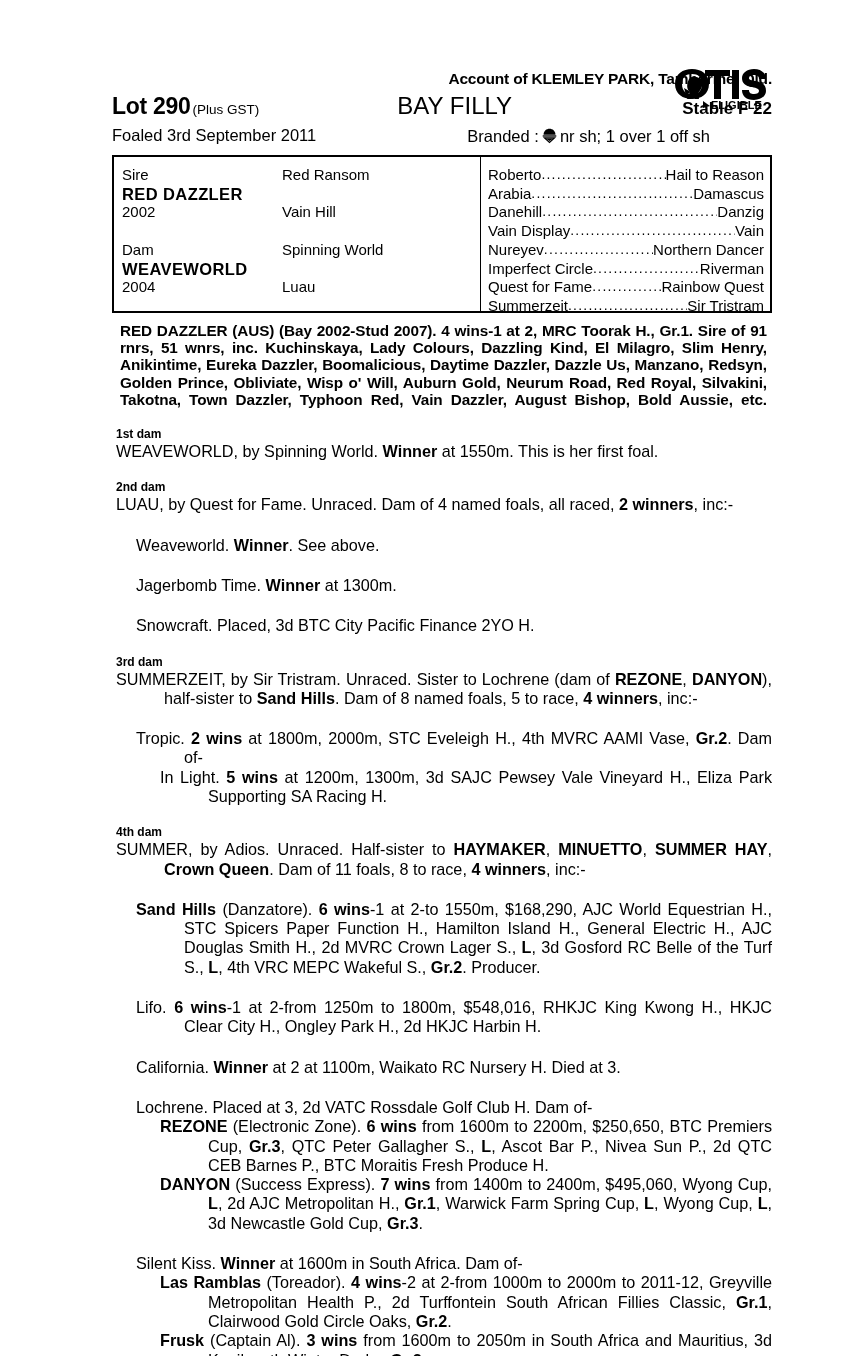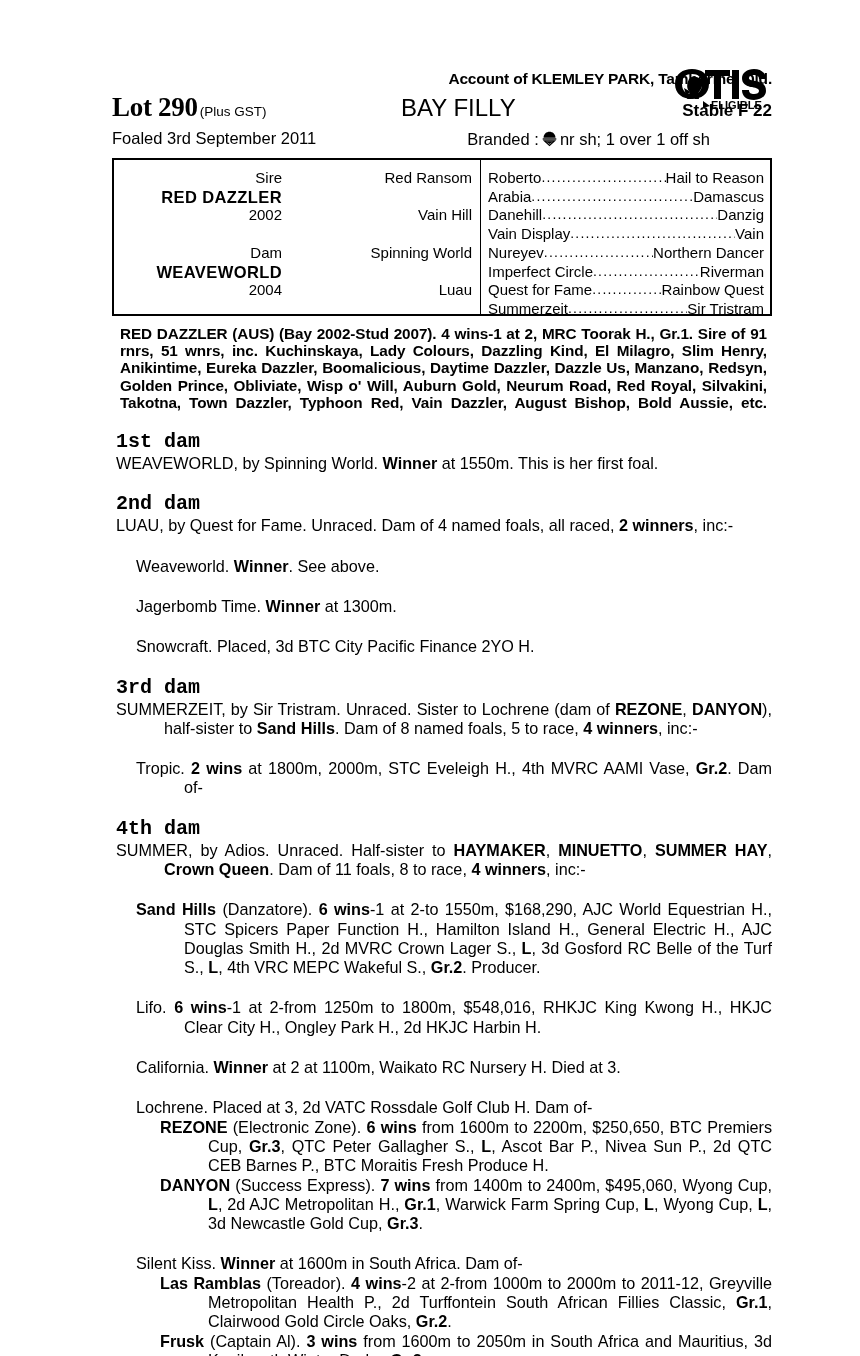--- a/index.html
+++ b/index.html
@@ -52,23 +52,22 @@
 
   .hdr-line2 {
     display: flex;
     align-items: baseline;
     justify-content: space-between;
     margin-top: 4px;
   }
   .lot-group { white-space: nowrap; }
   .lot-num {
     font-weight: bold;
-    font-size: 27px;
+    font-size: 23px;
     letter-spacing: -0.3px;
-    font-family: Liberation Serif, serif;
   }
   .lot-gst {
     font-size: 13.5px;
     padding-left: 2px;
   }
   .sex-title {
     font-weight: normal;
     font-size: 24px;
     letter-spacing: 0px;
     position: relative;
@@ -139,21 +138,20 @@
   }
   .col-c {
     position: absolute;
     left: 374px; top: 4px;
     right: 6px;
   }
   .ped-line {
     font-size: 15px;
     line-height: 18.7px;
     white-space: nowrap;
-    text-align: right;
   }
   .ped-line.bold {
     font-weight: bold;
     font-size: 16.5px;
     letter-spacing: 0.4px;
   }
   .ped-spacer { height: 18.7px; }
   .gp-row {
     display: flex;
     align-items: flex-end;
@@ -183,24 +181,23 @@
     margin-top: 9px;
     padding: 0 5px 0 8px;
     letter-spacing: -0.1px;
     word-spacing: 0.2px;
   }
 
   
   .dam-section { margin-top: 19px; }
   .dam-head {
     font-weight: bold;
-    font-size: 20px;
+    font-size: 12px;
     margin-bottom: 1px;
     padding-left: 4px;
-    font-family: Liberation Mono, monospace;
   }
   .body-text {
     font-size: 16.2px;
     line-height: 19.3px;
     text-align: justify;
   }
   .lvl0 { padding-left: 4px; text-indent: 0; }
   .lvl0.hang { padding-left: 52px; text-indent: -48px; }
   .lvl1 { padding-left: 72px; text-indent: -48px; margin-top: 21px; }
   .lvl2 { padding-left: 96px; text-indent: -48px; }
@@ -342,20 +339,21 @@
           <div class="dam-head">2nd dam</div>
           <div class="body-text lvl0 hang"><span>LUAU, by Quest for Fame. Unraced. Dam of 4 named foals, all raced, </span><b>2 winners</b><span>, inc:-</span></div>
           <div class="body-text lvl1 nojust"><span>Weaveworld. </span><b>Winner</b><span>. See above.</span></div>
           <div class="body-text lvl1 nojust"><span>Jagerbomb Time. </span><b>Winner</b><span> at 1300m.</span></div>
           <div class="body-text lvl1 nojust"><span>Snowcraft. Placed, 3d BTC City Pacific Finance 2YO H.</span></div>
         </div>
         <div class="dam-section">
           <div class="dam-head">3rd dam</div>
           <div class="body-text lvl0 hang"><span>SUMMERZEIT, by Sir Tristram. Unraced. Sister to Lochrene (dam of </span><b>REZONE</b><span>, </span><b>DANYON</b><span>), half-sister to </span><b>Sand Hills</b><span>. Dam of 8 named foals, 5 to race, </span><b>4 winners</b><span>, inc:-</span></div>
           <div class="body-text lvl1"><span>Tropic. </span><b>2 wins</b><span> at 1800m, 2000m, STC Eveleigh H., 4th MVRC AAMI Vase, </span><b>Gr.2</b><span>. Dam of-</span></div>
+          <div class="body-text lvl2"><span>In Light. </span><b>5 wins</b><span> at 1200m, 1300m, 3d SAJC Pewsey Vale Vineyard H., Eliza Park Supporting SA Racing H.</span></div>
         </div>
         <div class="dam-section">
           <div class="dam-head">4th dam</div>
           <div class="body-text lvl0 hang"><span>SUMMER, by Adios. Unraced. Half-sister to </span><b>HAYMAKER</b><span>, </span><b>MINUETTO</b><span>, </span><b>SUMMER HAY</b><span>, </span><b>Crown Queen</b><span>. Dam of 11 foals, 8 to race, </span><b>4 winners</b><span>, inc:-</span></div>
           <div class="body-text lvl1"><b>Sand Hills</b><span> (Danzatore). </span><b>6 wins</b><span>-1 at 2-to 1550m, $168,290, AJC World Equestrian H., STC Spicers Paper Function H., Hamilton Island H., General Electric H., AJC Douglas Smith H., 2d MVRC Crown Lager S., </span><b>L</b><span>, 3d Gosford RC Belle of the Turf S., </span><b>L</b><span>, 4th VRC MEPC Wakeful S., </span><b>Gr.2</b><span>. Producer.</span></div>
           <div class="body-text lvl1"><span>Lifo. </span><b>6 wins</b><span>-1 at 2-from 1250m to 1800m, $548,016, RHKJC King Kwong H., HKJC Clear City H., Ongley Park H., 2d HKJC Harbin H.</span></div>
           <div class="body-text lvl1 nojust"><span>California. </span><b>Winner</b><span> at 2 at 1100m, Waikato RC Nursery H. Died at 3.</span></div>
           <div class="body-text lvl1 nojust"><span>Lochrene. Placed at 3, 2d VATC Rossdale Golf Club H. Dam of-</span></div>
           <div class="body-text lvl2"><b>REZONE</b><span> (Electronic Zone). </span><b>6 wins</b><span> from 1600m to 2200m, $250,650, BTC Premiers Cup, </span><b>Gr.3</b><span>, QTC Peter Gallagher S., </span><b>L</b><span>, Ascot Bar P., Nivea Sun P., 2d QTC CEB Barnes P., BTC Moraitis Fresh Produce H.</span></div>
           <div class="body-text lvl2"><b>DANYON</b><span> (Success Express). </span><b>7 wins</b><span> from 1400m to 2400m, $495,060, Wyong Cup, </span><b>L</b><span>, 2d AJC Metropolitan H., </span><b>Gr.1</b><span>, Warwick Farm Spring Cup, </span><b>L</b><span>, Wyong Cup, </span><b>L</b><span>, 3d Newcastle Gold Cup, </span><b>Gr.3</b><span>.</span></div>

